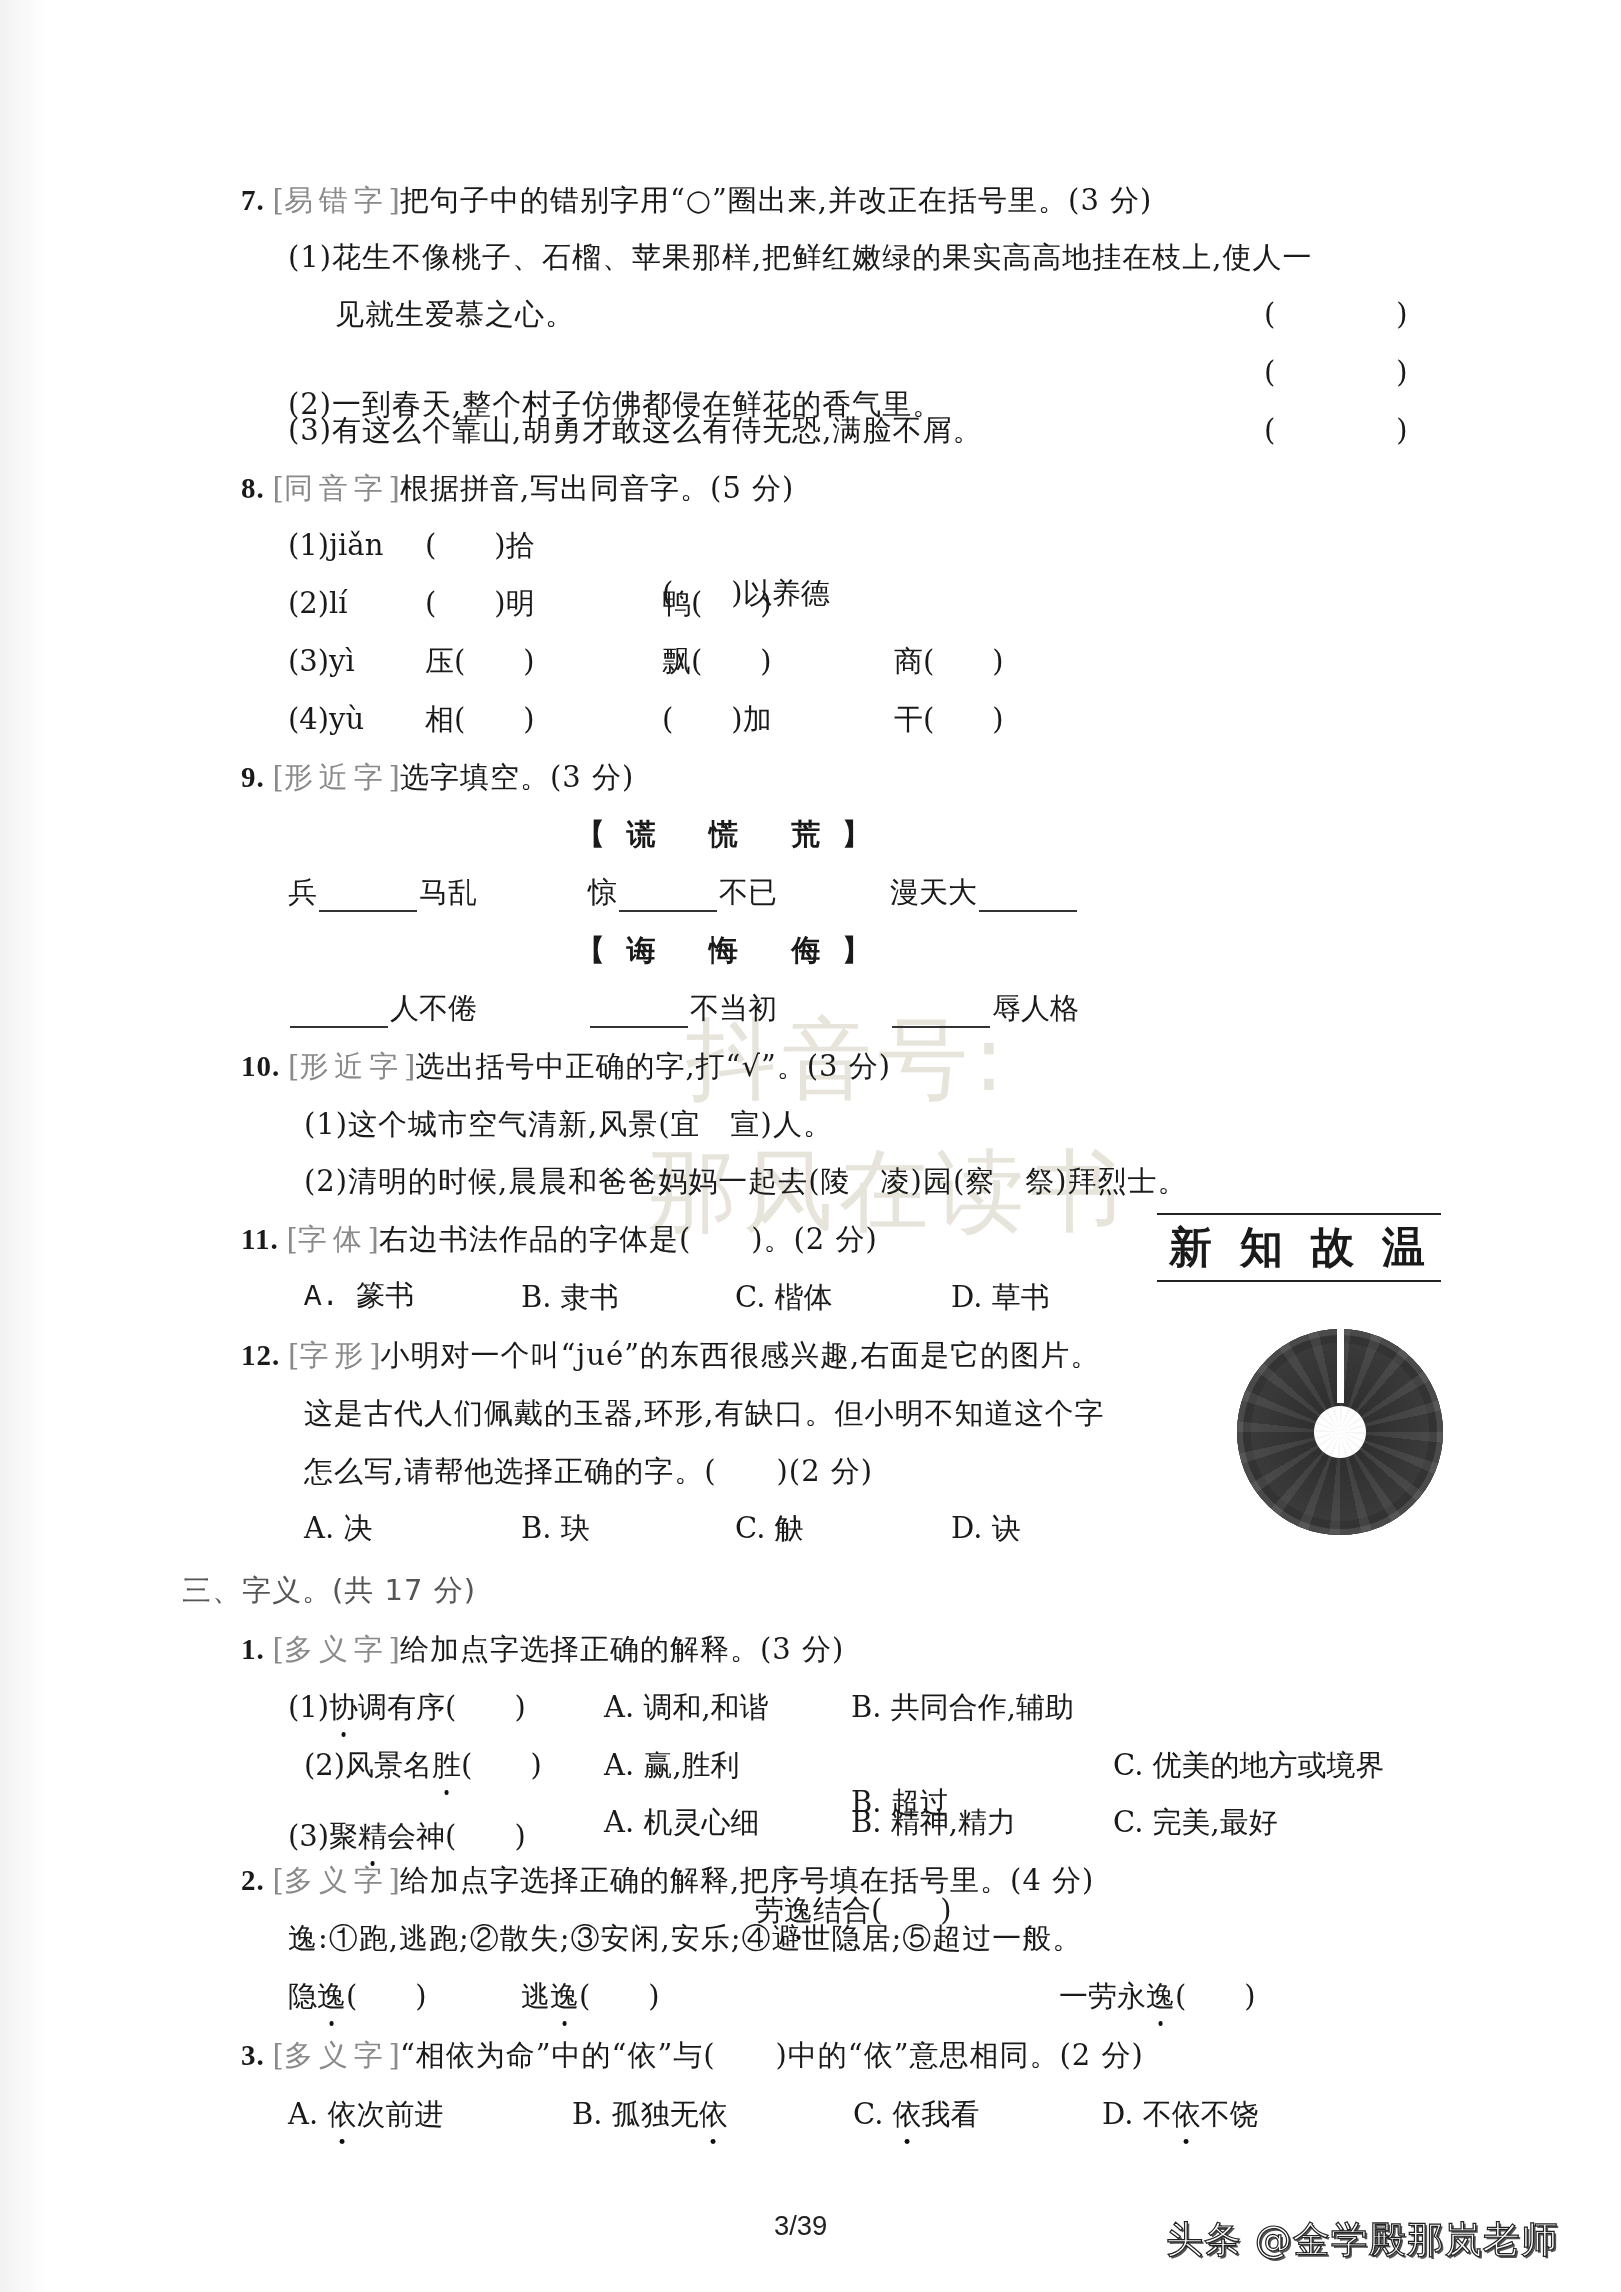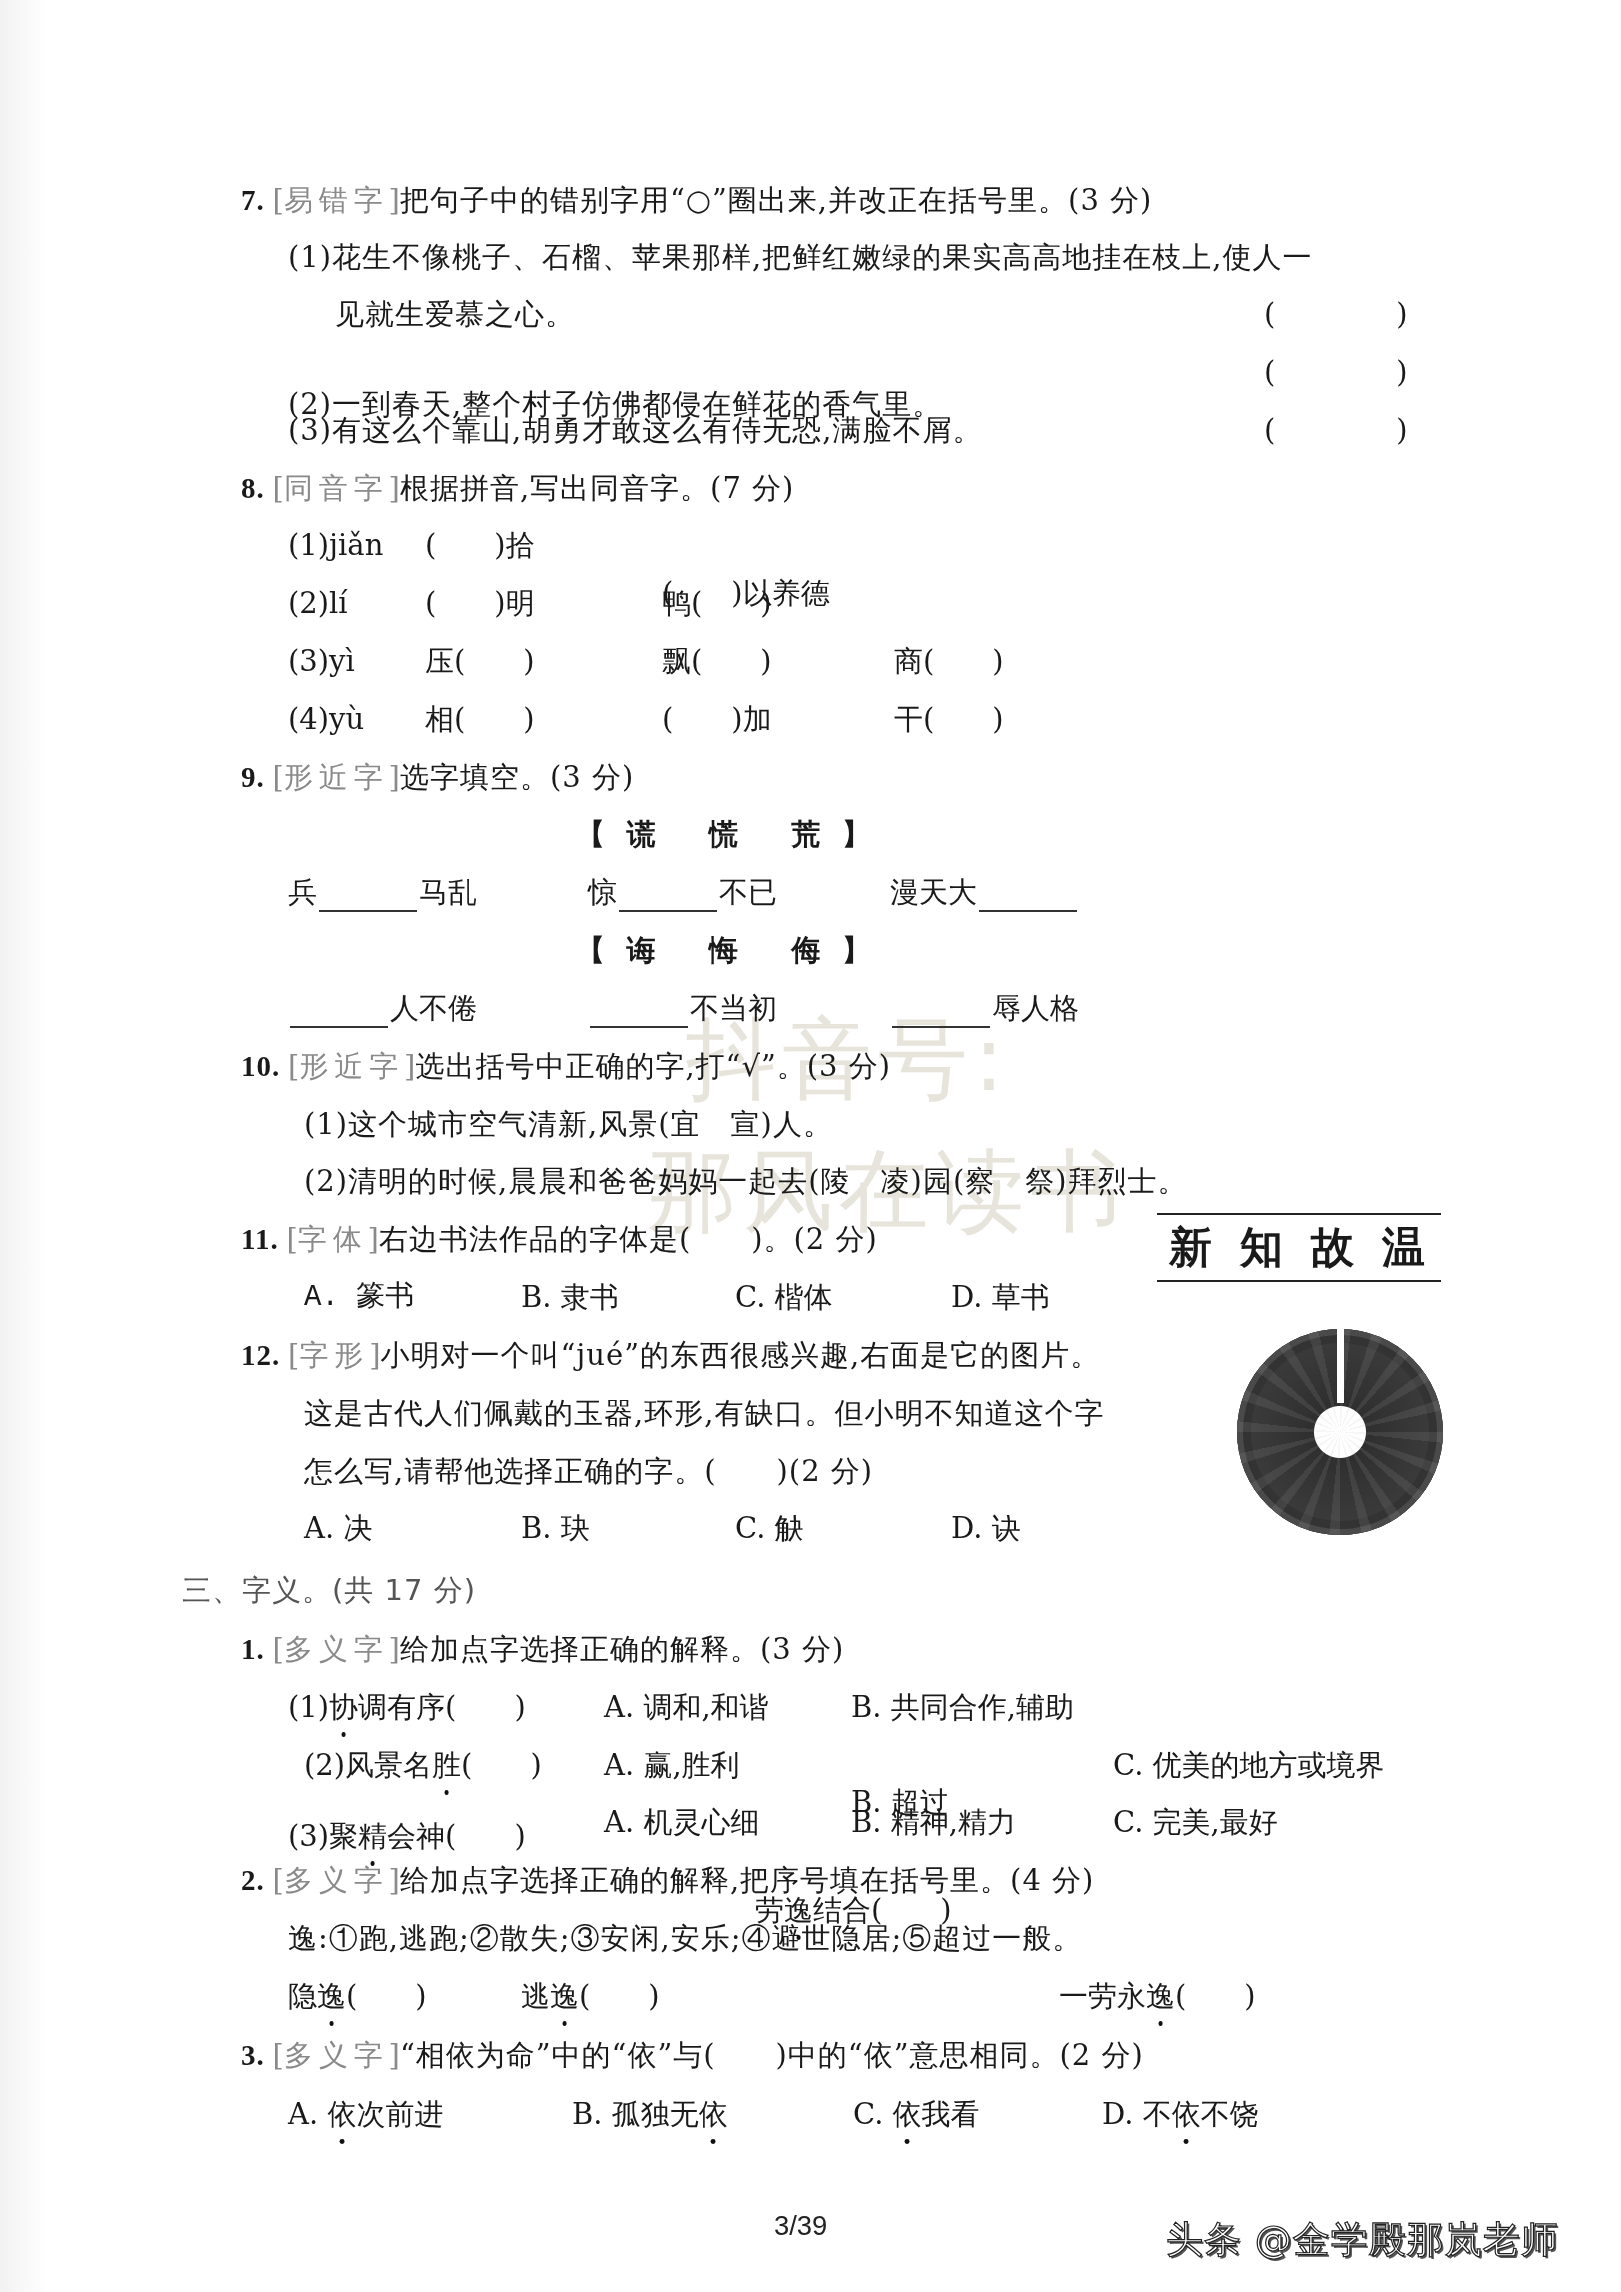--- a/index.html
+++ b/index.html
@@ -40,21 +40,21 @@
 </div>
 <div class="line" style="left:288px; top:238px;">(1)花生不像桃子、石榴、苹果那样,把鲜红嫩绿的果实高高地挂在枝上,使人一</div>
 <div class="line" style="left:335px; top:295px;">见就生爱慕之心。</div>
 <div class="line" style="left:1264px; top:295px;">(　　　　)</div>
 <div class="line" style="left:288px; top:353px;margin-top:32px;">(2)一到春天,整个村子仿佛都侵在鲜花的香气里。</div>
 <div class="line" style="left:1264px; top:353px;">(　　　　)</div>
 <div class="line" style="left:288px; top:411px;">(3)有这么个靠山,胡勇才敢这么有侍无恐,满脸不屑。</div>
 <div class="line" style="left:1264px; top:411px;">(　　　　)</div>
 
 <div class="line" style="left:241px; top:469px;">
-  <span class="qnum">8.</span><span class="tag">同音字</span><span>根据拼音,写出同音字。(7 分)</span>
+  <span class="qnum">8.</span><span class="tag">同音字</span><span>根据拼音,写出同音字。(5 分)</span>
 </div>
 <div class="abs" style="left:288px; top:526px;">(1)jiǎn</div>
 <div class="abs" style="left:425px; top:526px;">(　　)拾</div>
 <div class="abs" style="left:662px; top:526px;margin-top:48px;">(　　)以养德</div>
 <div class="abs" style="left:288px; top:584px;">(2)lí</div>
 <div class="abs" style="left:425px; top:584px;">(　　)明</div>
 <div class="abs" style="left:662px; top:584px;">鸭(　　)</div>
 <div class="abs" style="left:288px; top:642px;">(3)yì</div>
 <div class="abs" style="left:425px; top:642px;">压(　　)</div>
 <div class="abs" style="left:662px; top:642px;">飘(　　)</div>

